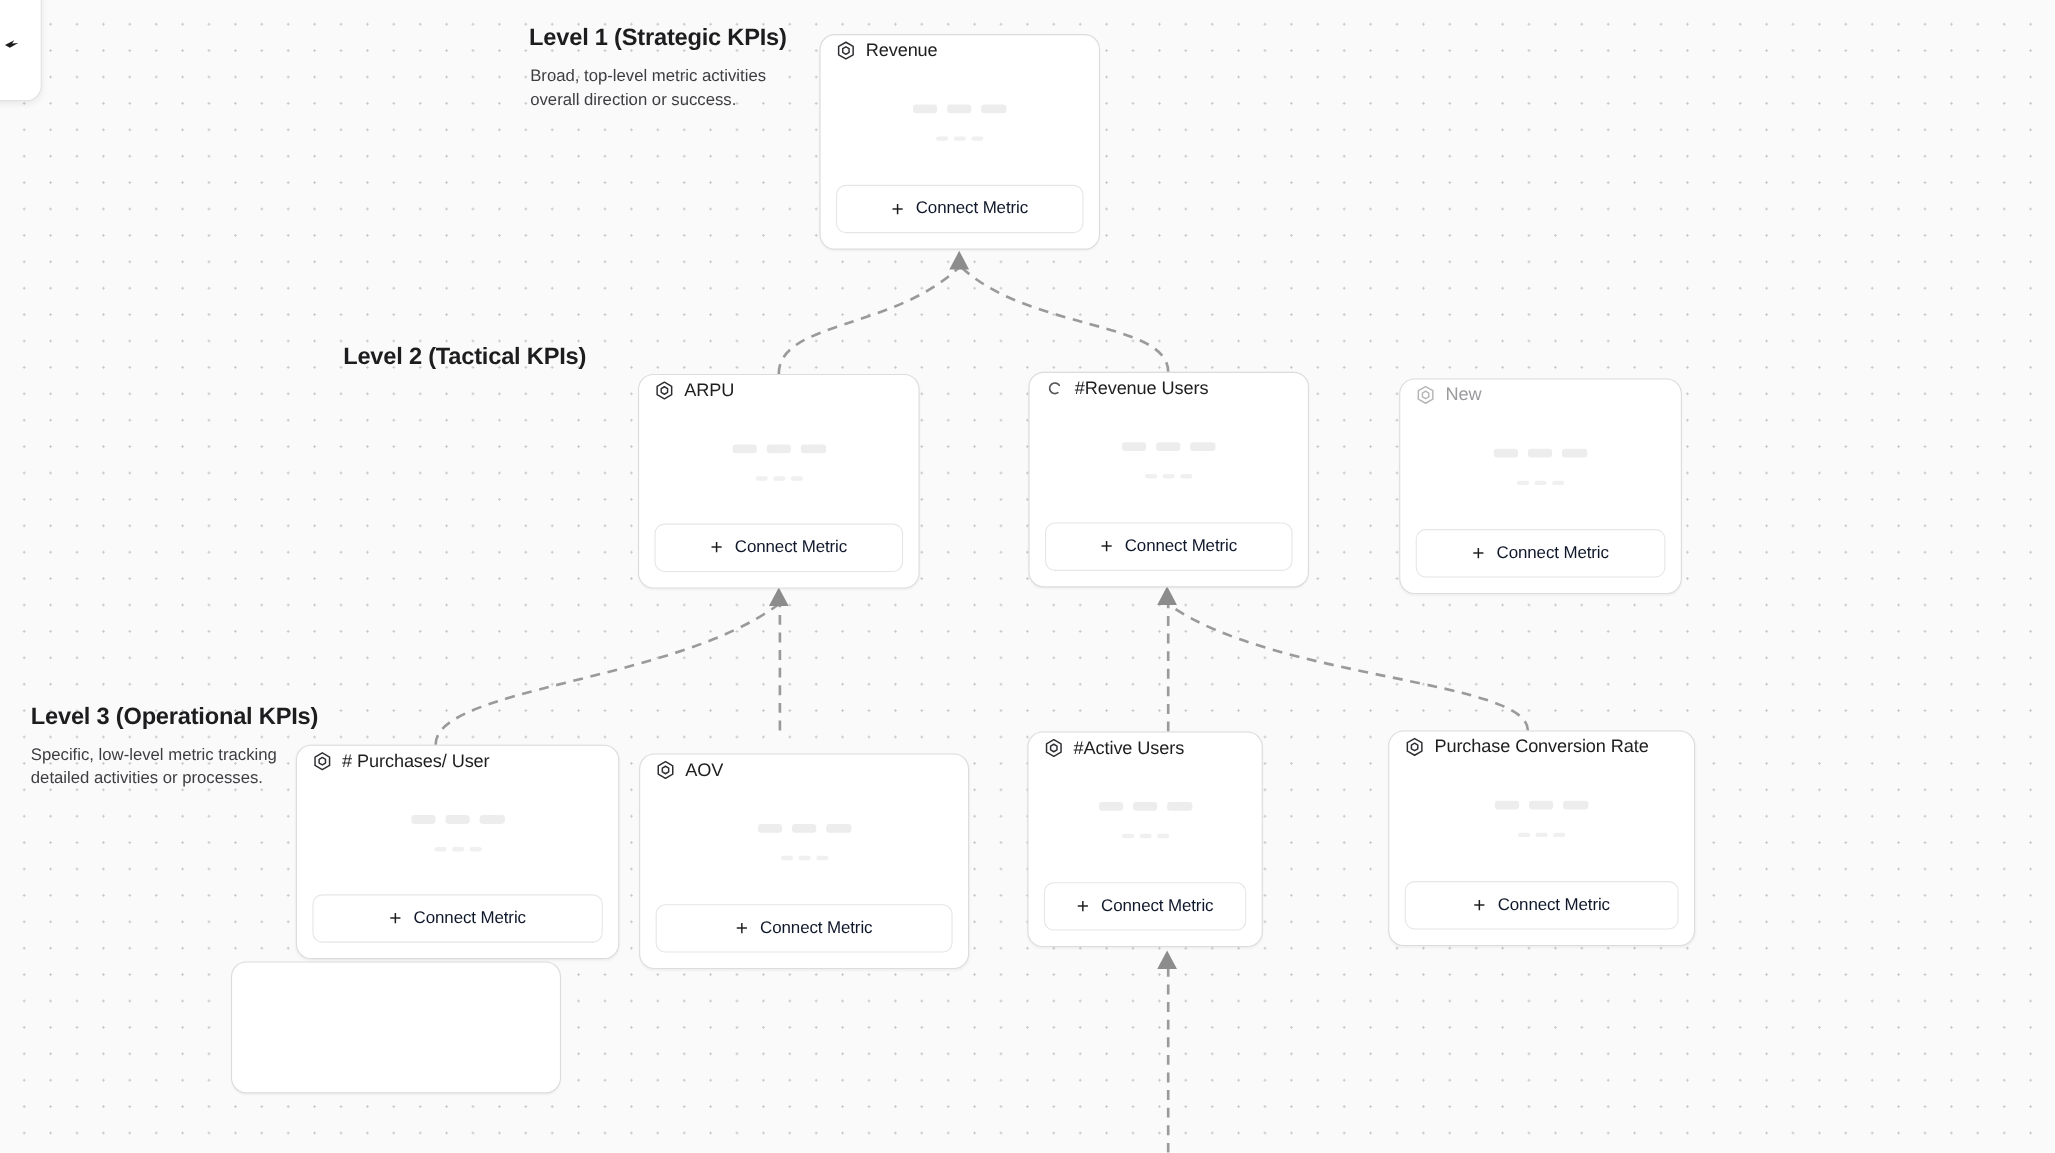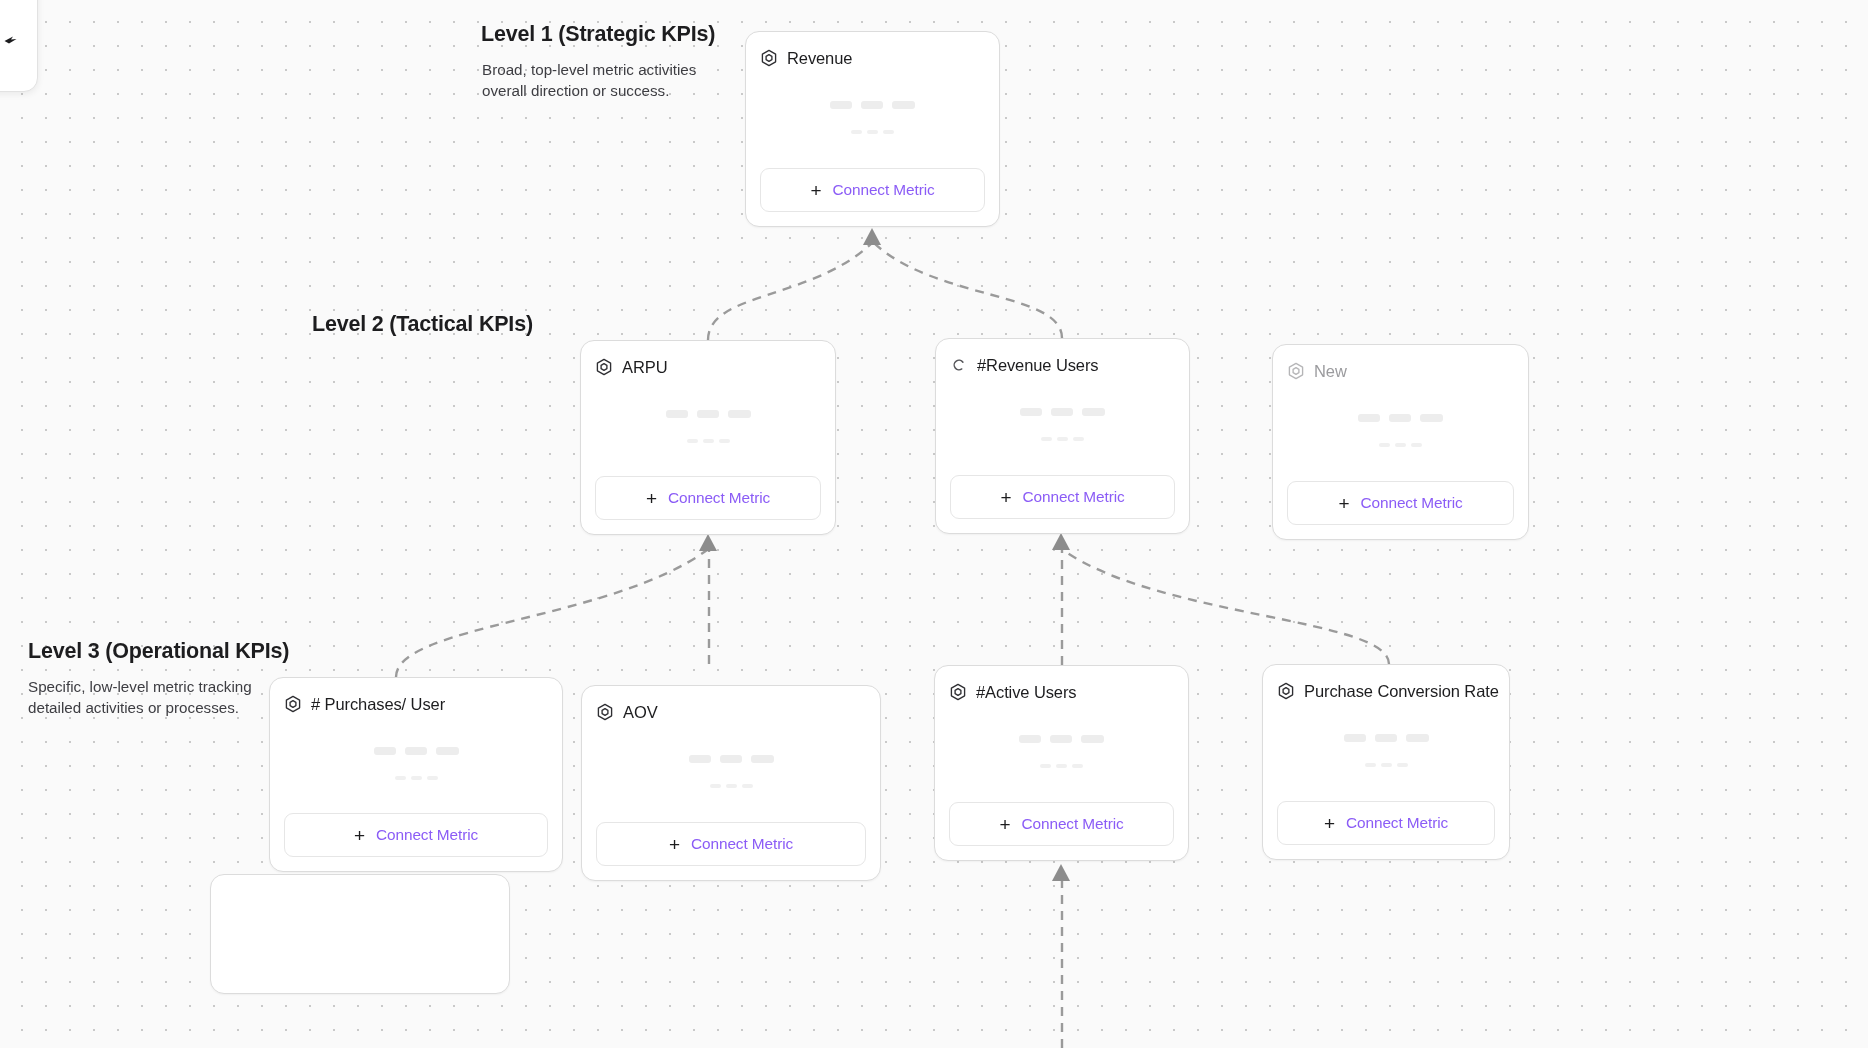--- a/index.html
+++ b/index.html
@@ -66,21 +66,21 @@
 
   
   .card {
     position: absolute;
     background: #ffffff;
     border: 1px solid #dcdcdc;
     border-radius: 14px;
     box-shadow: 0 1px 2px rgba(0,0,0,0.045);
     display: flex;
     flex-direction: column;
-    padding: 13px 14px 14px 14px;
+    padding: 1px 14px 14px 14px;
     z-index: 4;
   }
   .card-head {
     display: flex;
     align-items: center;
     gap: 9px;
     height: 26px;
     flex: 0 0 auto;
   }
   .card-title {
@@ -133,34 +133,34 @@
   }
   .connect-btn .plus {
     font-size: 19px;
     line-height: 1;
     color: #1d1d1f;
     font-weight: 400;
   }
   .connect-btn .lbl {
     font-size: 15.4px;
     font-weight: 500;
-    color: #8b5cf6;
+    color: #0f172a;
     letter-spacing: -0.1px;
     white-space: nowrap;
   }
 
   
   #card-revenue      { left: 745px;  top: 31px;  width: 255px; height: 196px; }
   #card-arpu         { left: 580px;  top: 340px; width: 256px; height: 195px; gap: 24px; }
   #card-paying-users { left: 935px;  top: 338px; width: 255px; height: 196px; }
   #card-new          { left: 1272px; top: 344px; width: 257px; height: 196px; }
   #card-purchases    { left: 269px;  top: 677px; width: 294px; height: 195px; }
   #card-aov          { left: 581px;  top: 637px; width: 300px; height: 196px; margin-top: 48px; }
-  #card-active-users { left: 934px;  top: 665px; width: 255px; height: 196px; }
-  #card-pcr          { left: 1262px; top: 664px; width: 248px; height: 196px; }
+  #card-active-users { left: 934px;  top: 665px; width: 214px; height: 196px; }
+  #card-pcr          { left: 1262px; top: 664px; width: 279px; height: 196px; }
 
   #card-bottom-partial {
     left: 210px; top: 874px; width: 300px; height: 120px;
     z-index: 3;
   }
 
   
   #corner-panel {
     position: absolute;
     left: -58px;

